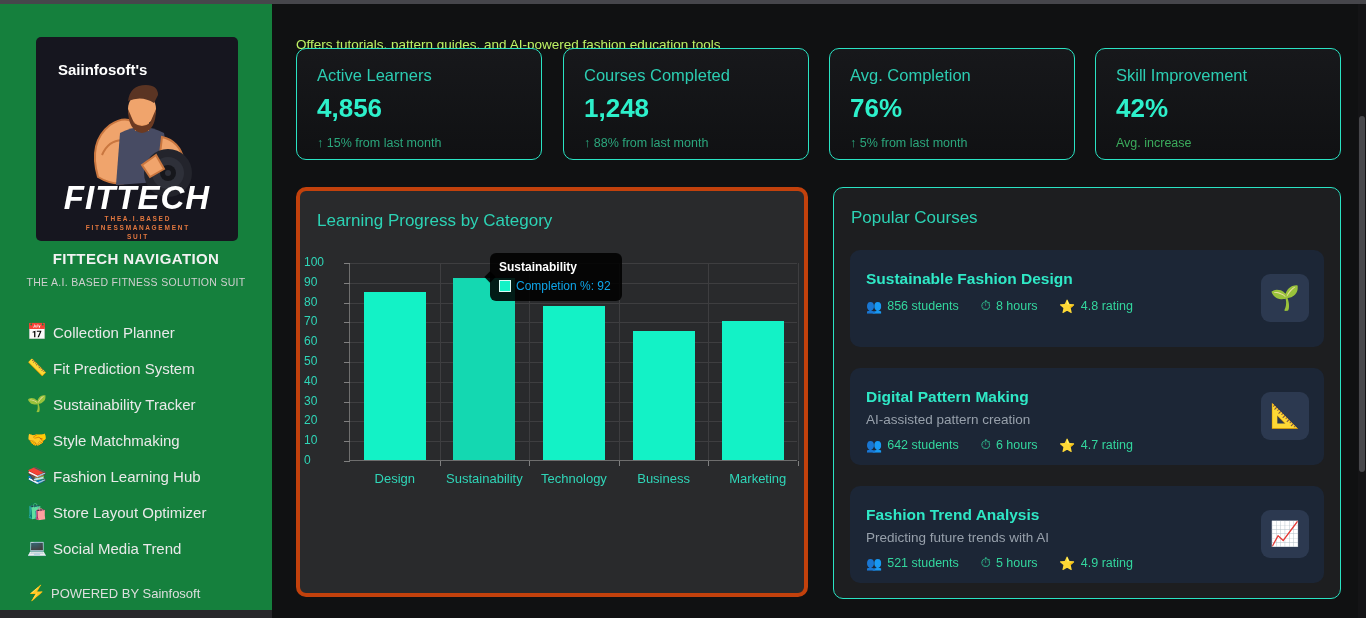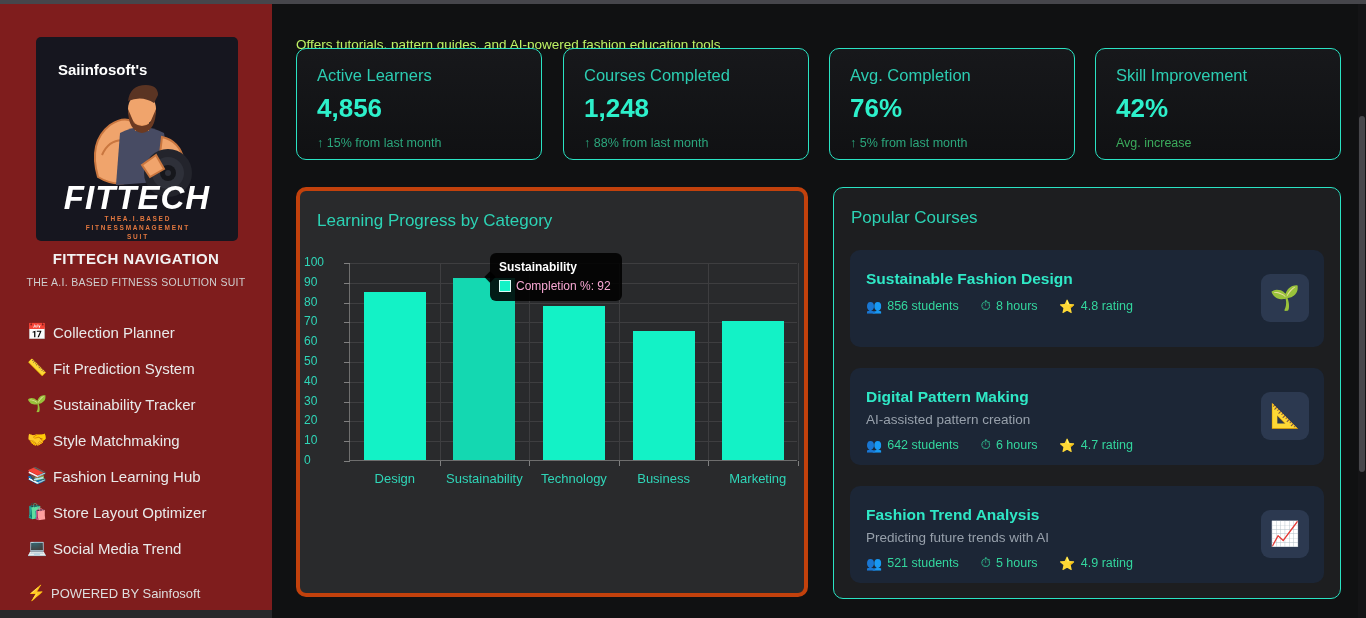--- a/index.html
+++ b/index.html
@@ -6,21 +6,21 @@
   html,body { width:1366px; height:618px; overflow:hidden; }
   body {
     background:#101112;
     font-family:"Liberation Sans", sans-serif;
     position:relative;
     color:#e8e8e8;
   }
   .top-strip { position:absolute; left:0; top:0; width:1366px; height:4px; background:#46464b; }
 
   
-  .sidebar { position:absolute; left:0; top:4px; width:272px; height:610px; background:#7f1d1d; }
+  .sidebar { position:absolute; left:0; top:4px; width:272px; height:610px; background:#15803d; }
   .sidebar-bottom-strip { position:absolute; left:0; top:610px; width:272px; height:8px; background:#28282b; }
   .logo-box { position:absolute; left:36px; top:33px; width:202px; height:204px; }
   .side-title { position:absolute; top:246px; left:0; width:272px; text-align:center;
     font-size:15px; font-weight:bold; letter-spacing:.4px; color:#f2f2f2; }
   .side-subtitle { position:absolute; top:272px; left:0; width:272px; text-align:center;
     font-size:10.5px; color:#cfcfcf; letter-spacing:.3px; }
   .nav { position:absolute; top:310px; left:0; width:272px; }
   .nav-item { display:flex; align-items:center; height:36px; padding-left:27px; cursor:pointer; }
   .nav-item .glyph { width:26px; font-size:16px; line-height:1; }
   .nav-item .lbl { font-size:15px; color:#e9e9e9; }
@@ -53,21 +53,21 @@
   .ytick-mark { position:absolute; left:-6px; width:6px; height:1px; background:#808080; }
   .xtick-mark { position:absolute; width:1px; height:5px; background:#808080; }
   .bar { position:absolute; bottom:0; width:62px; }
   .xlabel { position:absolute; text-align:center; font-size:13px; color:#2fd6b8; }
 
   .tooltip { position:absolute; left:190px; top:62px; background:rgba(0,0,0,.87);
     border-radius:6px; padding:7px 11px 8px 9px; z-index:5; }
   .tooltip:before { content:""; position:absolute; left:-4px; top:20px; width:8px; height:8px;
     background:rgba(0,0,0,.87); transform:rotate(45deg); }
   .tooltip-title { font-size:12px; font-weight:bold; color:#fff; margin-bottom:5px; }
-  .tooltip-row { display:flex; align-items:center; font-size:12px; color:#f9a8d4; }
+  .tooltip-row { display:flex; align-items:center; font-size:12px; color:#0ea5e9; }
   .tooltip-swatch { width:12px; height:12px; margin-right:5px; border:1px solid rgba(255,255,255,.85); }
 
   .courses-card { position:absolute; left:833px; top:187px; width:508px; height:412px;
     border:1px solid #2ae3c3; border-radius:10px; background:#1d1e20; }
   .course-item { position:absolute; left:16px; width:474px; height:97px;
     background:#1c2636; border-radius:10px; padding:20px 16px 0 16px; cursor:pointer; }
   .course-title { font-size:15.5px; font-weight:bold; color:#2fe8c6; }
   .course-desc  { font-size:13.5px; color:#97a0ab; margin-top:6px; }
   .course-stats { display:flex; align-items:center; margin-top:10px; font-size:12.5px; color:#33d69e; }
   .course-stats .grp { display:flex; align-items:center; margin-right:22px; }

